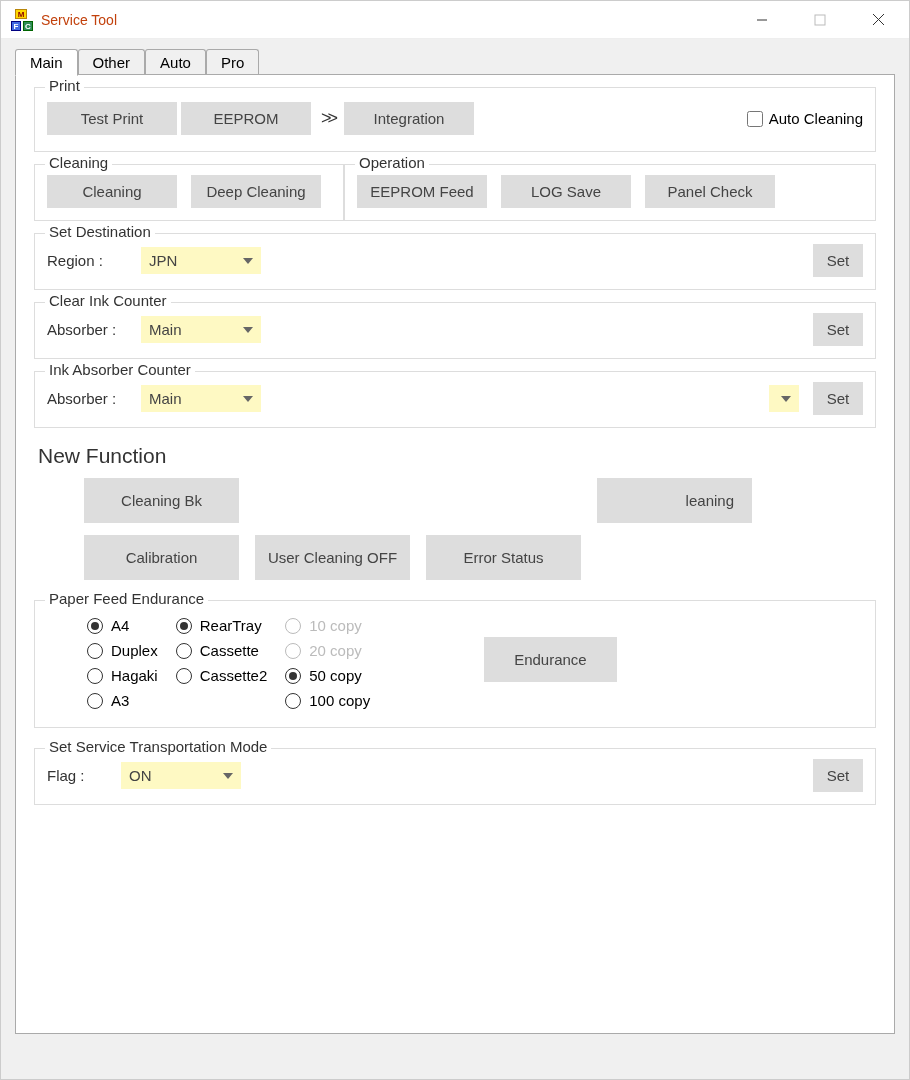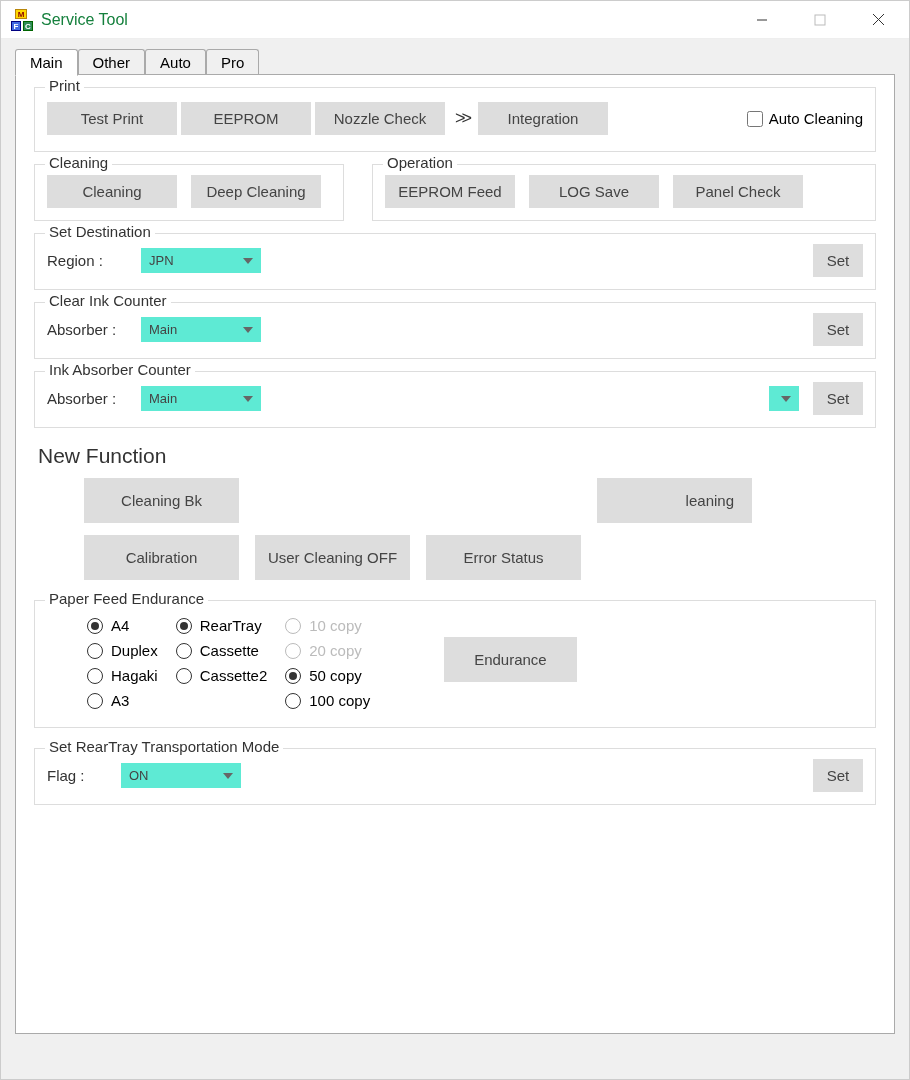--- a/index.html
+++ b/index.html
@@ -5,63 +5,63 @@
 * { box-sizing: border-box; margin: 0; padding: 0; font-family: "Segoe UI", "Meiryo", sans-serif; }
 body { background: #fff; width: 910px; height: 1080px; overflow: hidden; position: relative; }
 
 .window { width: 910px; height: 1080px; border: 1px solid #ccc; background: #f0f0f0; display: flex; flex-direction: column; }
 .titlebar { height: 38px; background: #fff; display: flex; align-items: center; padding: 0 2px 0 10px; border-bottom: 1px solid #eee; }
 .titlebar .icon { width: 22px; height: 22px; margin-right: 8px; position: relative; }
 .mfc-icon { position: relative; width: 22px; height: 22px; }
 .mfc-m { position: absolute; top: 0; left: 4px; width: 12px; height: 10px; background: #ffd700; border: 1px solid #b8860b; font-size: 8px; font-weight: bold; text-align: center; line-height: 9px; color: #8b0000; }
 .mfc-f { position: absolute; bottom: 0; left: 0; width: 10px; height: 10px; background: #4169e1; border: 1px solid #000080; font-size: 8px; font-weight: bold; text-align: center; line-height: 9px; color: #fff; }
 .mfc-c { position: absolute; bottom: 0; right: 0; width: 10px; height: 10px; background: #2e8b57; border: 1px solid #006400; font-size: 8px; font-weight: bold; text-align: center; line-height: 9px; color: #fff; }
-.titlebar .title { flex: 1; font-size: 16px; color: #15803d; }
+.titlebar .title { flex: 1; font-size: 14px; color: #c2410c; }
 .titlebar .controls { display: flex; }
 .titlebar .ctrl { width: 58px; height: 36px; display: flex; align-items: center; justify-content: center; color: #555; font-size: 14px; }
 .titlebar .ctrl svg { stroke: #333; }
 .titlebar .ctrl.disabled svg { stroke: #bbb; }
 
 .client { flex: 1; background: #f0f0f0; padding: 10px 14px; position: relative; }
 .tabs { display: flex; margin-bottom: -1px; }
 .tab { padding: 4px 14px; background: #f0f0f0; border: 1px solid #aaa; border-bottom: none; margin-right: 0; font-size: 15px; border-radius: 3px 3px 0 0; position: relative; }
 .tab.active { background: #fff; z-index: 2; border-bottom: 1px solid #fff; margin-bottom: -1px; }
 .tab:not(.active) { background: #f0f0f0; }
 .tabpage { background: #fff; border: 1px solid #aaa; padding: 12px 18px 18px; min-height: 960px; position: relative; z-index: 1; }
 
 .group { border: 1px solid #ddd; padding: 10px 12px 12px; margin-bottom: 12px; position: relative; }
 .group-title { position: absolute; top: -11px; left: 10px; background: #fff; padding: 0 4px; font-size: 15px; color: #333; }
 .row { display: flex; align-items: center; gap: 14px; flex-wrap: wrap; }
-.two-col { display: flex; gap: 28px; }
+.two-col { display: flex; }
 .two-col .group { flex: 1; }
 
 .btn { background: #ddd; border: none; padding: 8px 10px; font-size: 15px; color: #444; min-width: 110px; text-align: center; cursor: pointer; }
 .btn.small { min-width: 50px; padding: 8px 4px; }
 .chevron { font-size: 18px; color: #333; padding: 0 6px; letter-spacing: -4px; }
 .chk { display: flex; align-items: center; gap: 6px; font-size: 15px; margin-left: auto; }
 .chk input { width: 16px; height: 16px; }
 
 .label { font-size: 15px; color: #333; min-width: 80px; }
-.select { background: #5eead4; border: none; padding: 5px 8px; font-size: 13px; min-width: 120px; color: #444; appearance: none; -webkit-appearance: none; position: relative; }
+.select { background: #fef9c3; border: none; padding: 5px 8px; font-size: 15px; min-width: 120px; color: #444; appearance: none; -webkit-appearance: none; position: relative; }
 .select-wrap { position: relative; display: inline-block; }
 .select-wrap::after { content: ''; position: absolute; right: 8px; top: 50%; width: 0; height: 0; border-left: 5px solid transparent; border-right: 5px solid transparent; border-top: 6px solid #666; transform: translateY(-50%); pointer-events: none; }
 .spacer { flex: 1; }
 
 .section-label { font-size: 21px; color: #333; margin: 16px 0 10px 4px; }
 .nf-row { display: flex; gap: 16px; margin-bottom: 12px; padding-left: 50px; }
 .nf-row .btn { min-width: 155px; padding: 14px 10px; }
 
 .pfe-cols { display: flex; gap: 18px; align-items: flex-start; padding: 6px 0 6px 40px; }
 .radio-col { display: flex; flex-direction: column; gap: 8px; }
 .radio { display: flex; align-items: center; gap: 8px; font-size: 15px; }
 .radio-circle { width: 16px; height: 16px; border: 1.5px solid #333; border-radius: 50%; display: inline-flex; align-items: center; justify-content: center; }
 .radio-circle.disabled { border-color: #bbb; }
 .radio-circle.checked::after { content: ''; width: 8px; height: 8px; background: #333; border-radius: 50%; }
 .radio.disabled { color: #bbb; }
-.pfe-btn-wrap { margin-left: 56px; margin-top: 20px; }
+.pfe-btn-wrap { margin-left: 96px; margin-top: 20px; }
 .pfe-btn-wrap .btn { padding: 14px 30px; }
 .modal { position: absolute; left: 204px; top: 472px; width: 509px; background: #f0f0f0; border: 1px solid #888; box-shadow: 0 6px 24px rgba(0,0,0,0.3); }
 .modal-title { display: flex; align-items: center; padding: 10px 14px; background: #fff; }
 .modal-title .t { flex: 1; font-size: 16px; font-weight: 600; color: #222; }
 .modal-title .x { font-size: 18px; color: #333; padding: 2px 6px; }
 .modal-body { display: flex; align-items: center; padding: 20px 20px 24px; gap: 18px; }
 .modal-icon { width: 48px; height: 48px; position: relative; }
 .modal-icon .mfc-icon { transform: scale(2); transform-origin: top left; }
 .modal-text { font-size: 15px; color: #222; line-height: 1.5; }
 .modal-ok { margin-left: auto; background: #e8e8e8; border: 2px solid #0066cc; padding: 6px 34px; font-size: 15px; align-self: flex-start; margin-top: 2px; }
@@ -110,21 +110,20 @@
       <div class="tab">Auto</div>
       <div class="tab">Pro</div>
     </div>
     <div class="tabpage">
 
       <div class="group print">
         <div class="group-title">Print</div>
         <div class="row">
           <button class="btn">Test Print</button>
           <button class="btn">EEPROM</button>
-          <button class="btn">Nozzle Check</button>
           <span class="chevron">&gt;&gt;</span>
           <button class="btn">Integration</button>
           <label class="chk">
             <input type="checkbox" style="">
             <span>Auto Cleaning</span>
           </label>
         </div>
       </div>
 
       <div class="two-col">
@@ -242,21 +241,21 @@
                 <span>100 copy</span>
               </label>
           </div>
           <div class="pfe-btn-wrap">
             <button class="btn">Endurance</button>
           </div>
         </div>
       </div>
 
       <div class="group" style="margin-top:20px">
-        <div class="group-title">Set RearTray Transportation Mode</div>
+        <div class="group-title">Set Service Transportation Mode</div>
         <div class="row">
           <span class="label" style="min-width:60px">Flag :</span>
           <span class="select-wrap"><select class="select"><option>ON</option></select></span>
           <span class="spacer"></span>
           <button class="btn small">Set</button>
         </div>
       </div>
 
     </div>
   </div>

